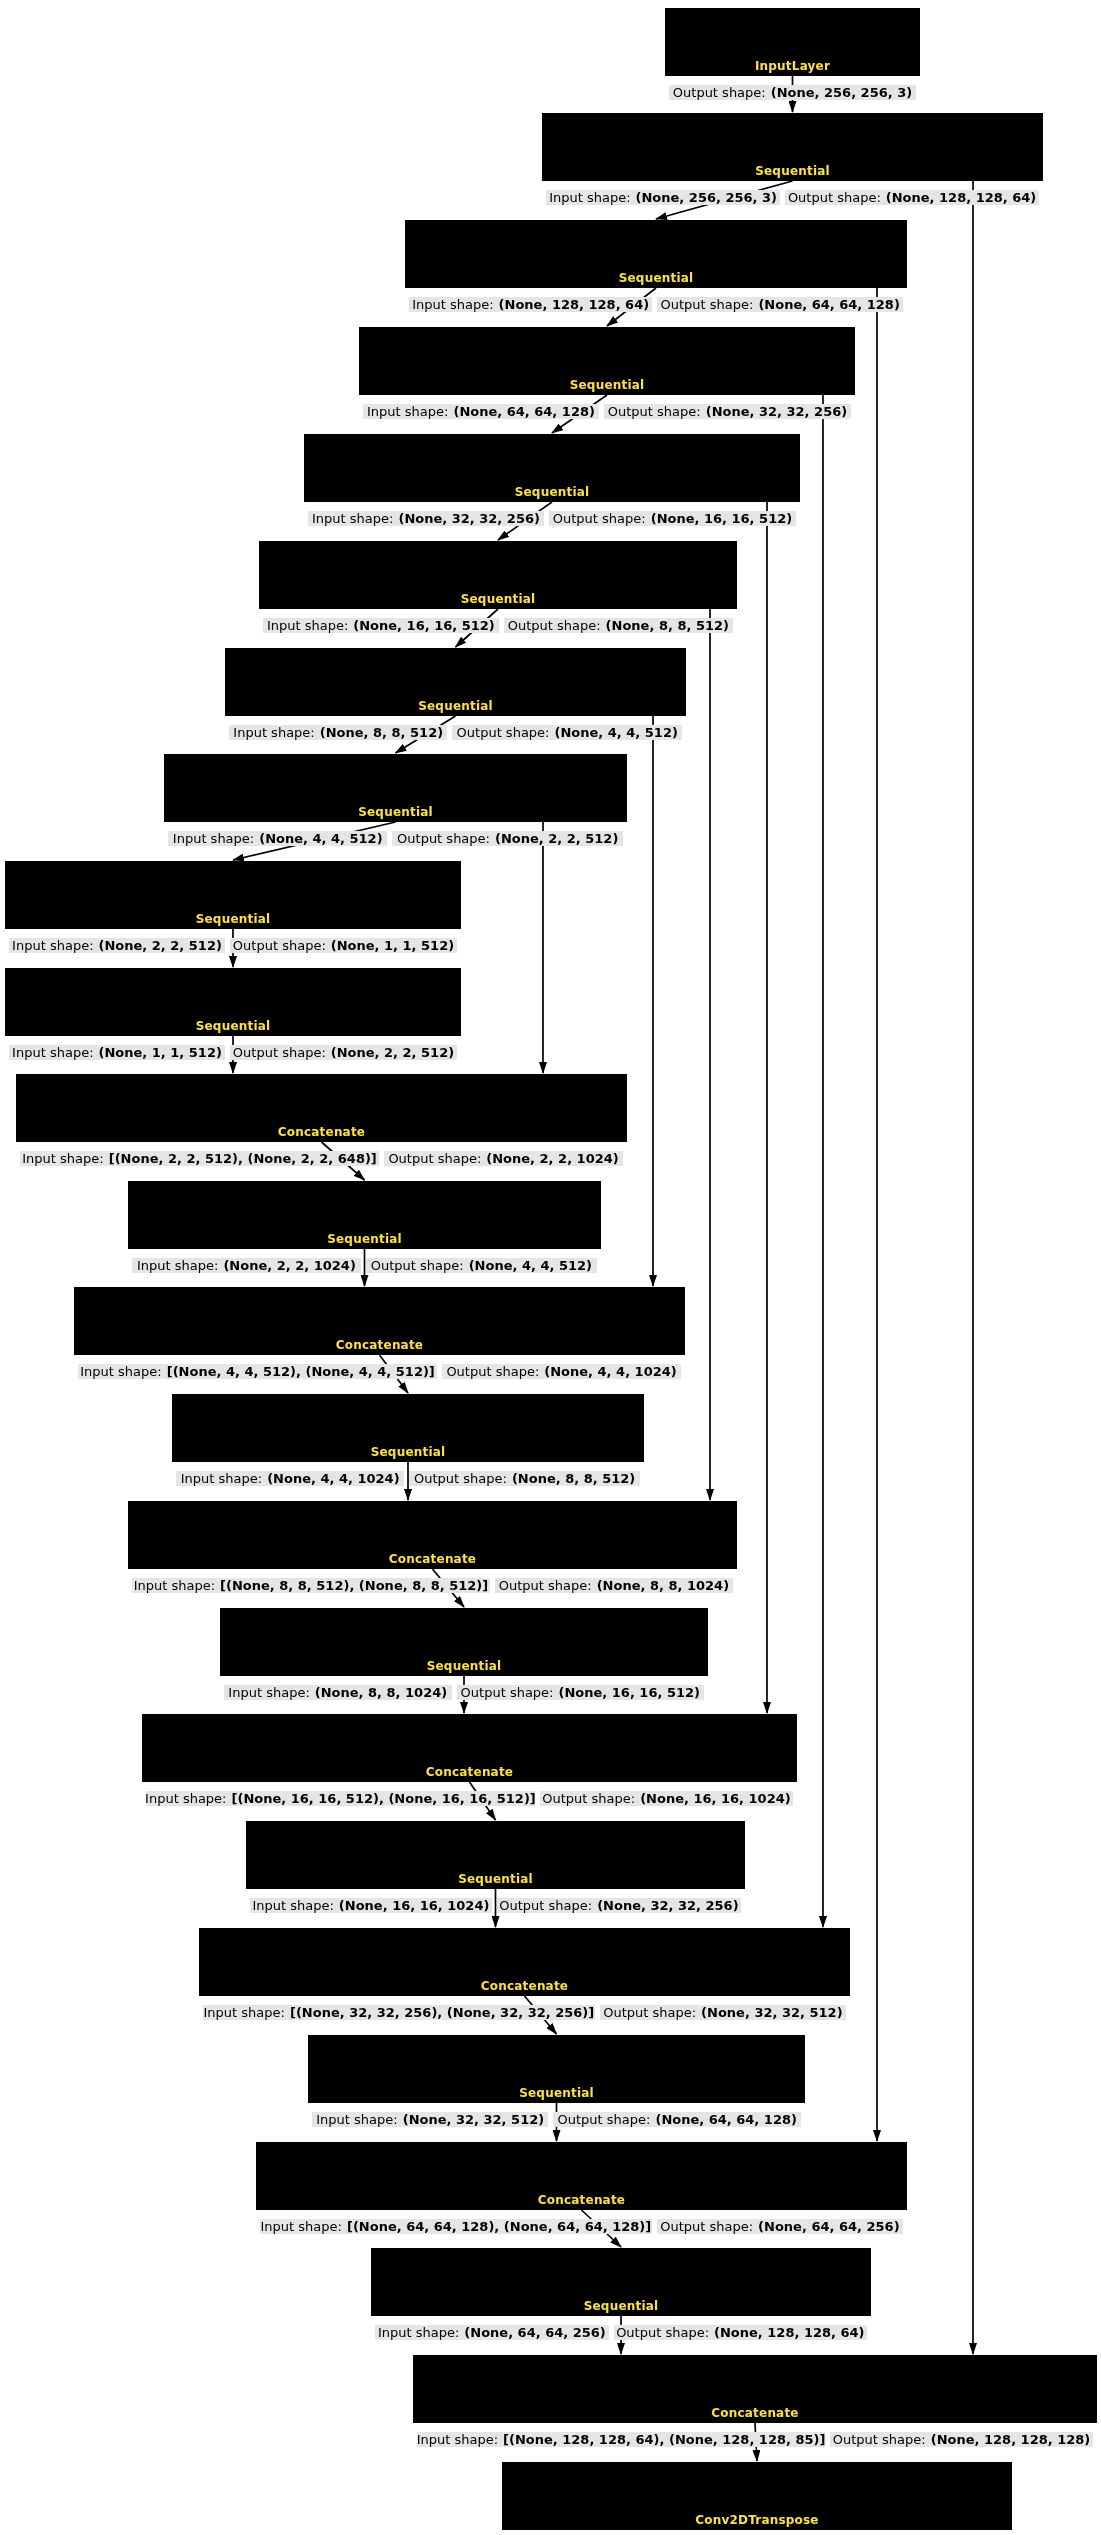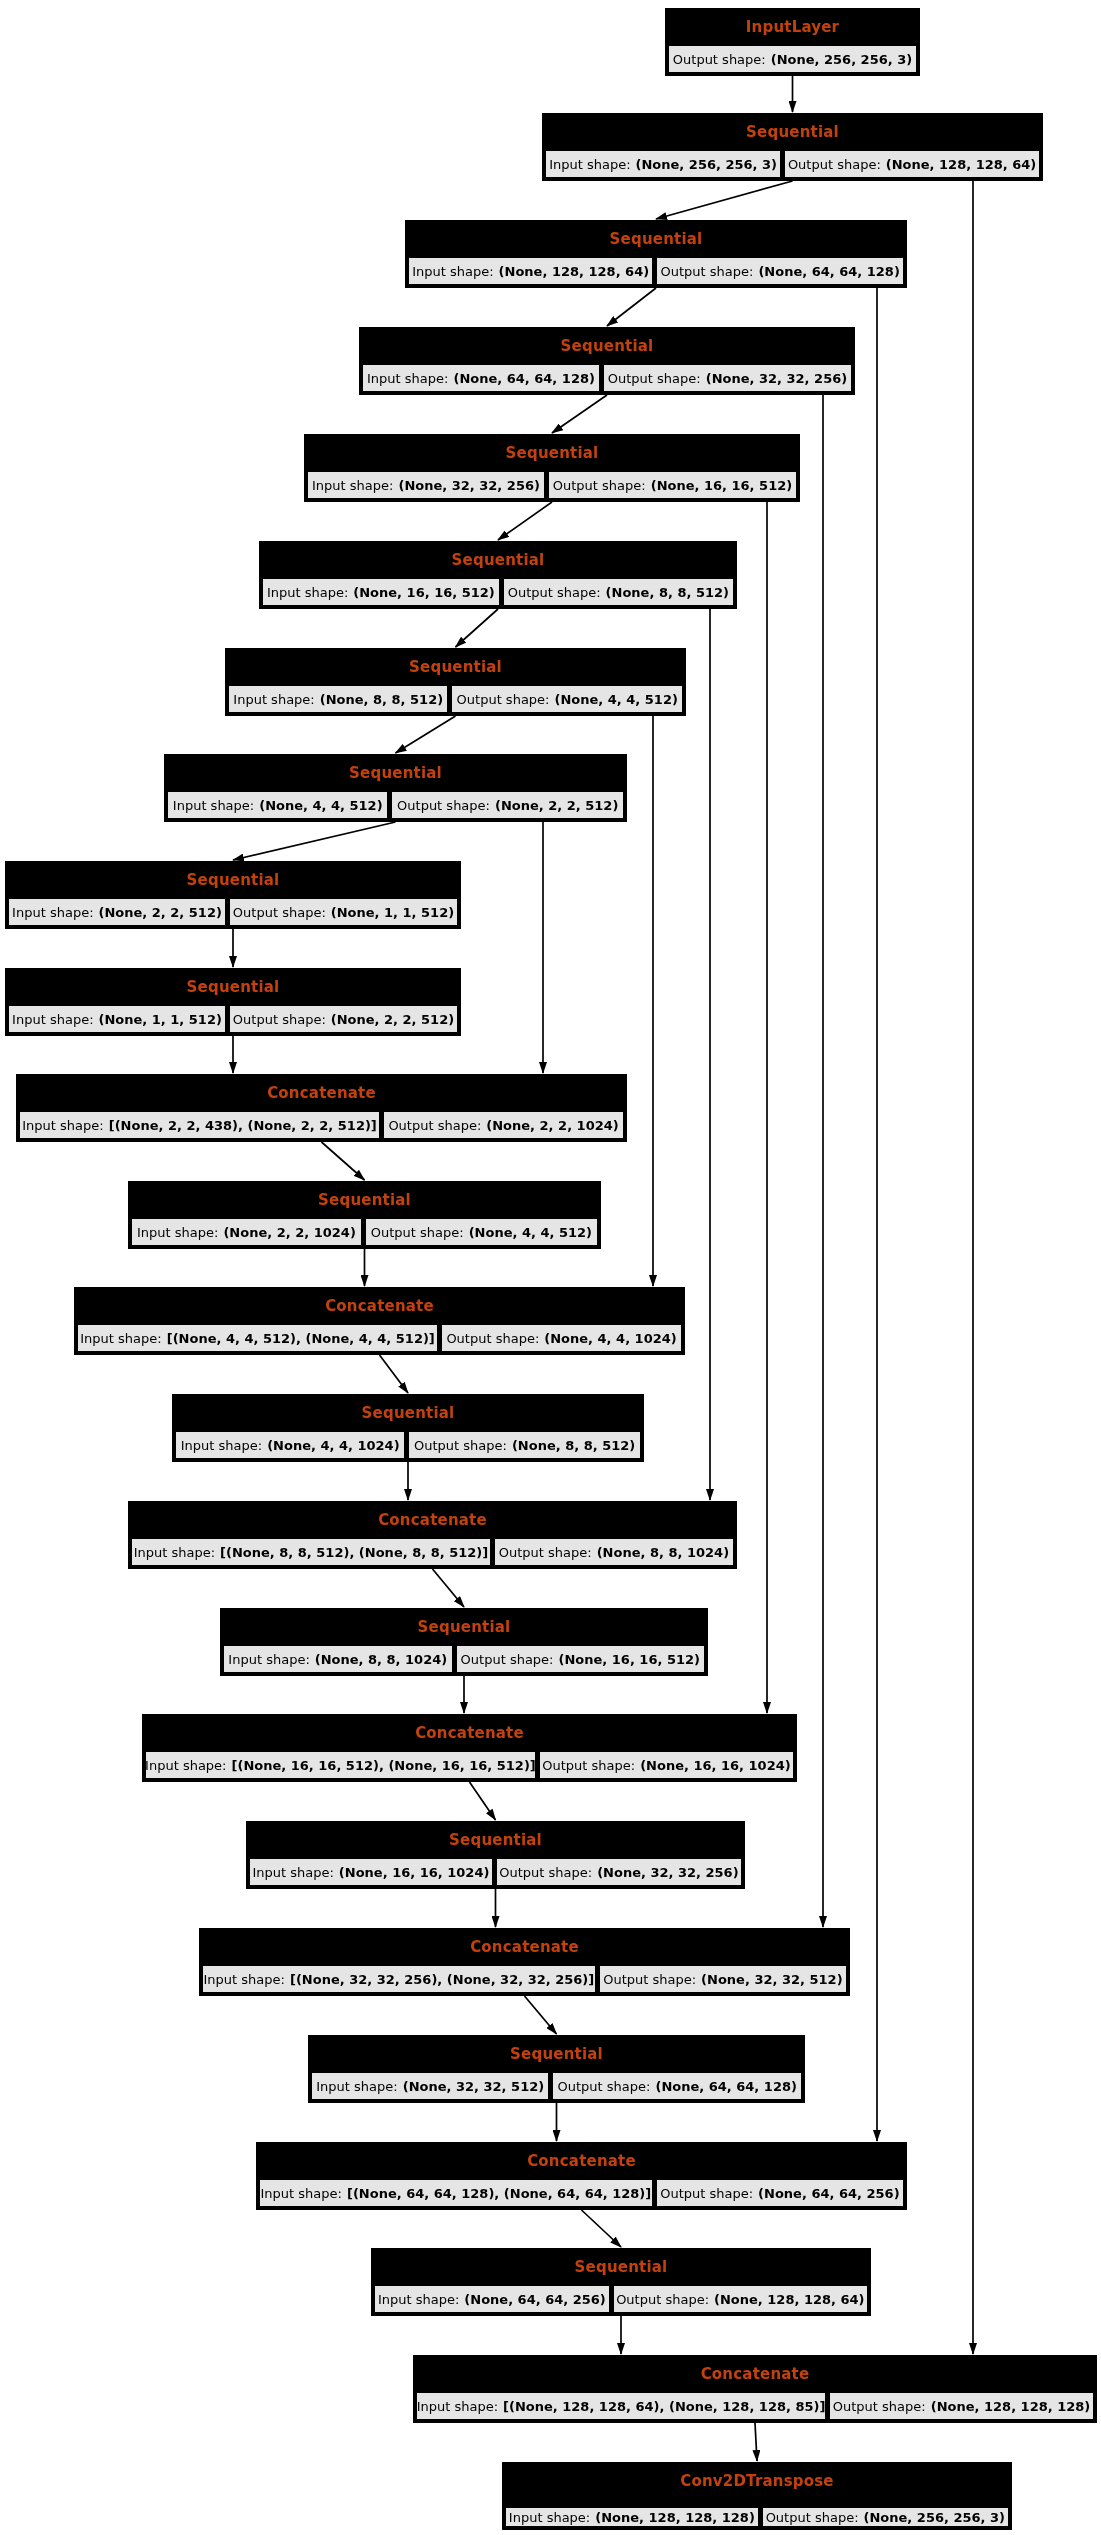--- a/index.html
+++ b/index.html
@@ -10,24 +10,25 @@
     position:absolute;
     height:68px;
     background:#000000;
     box-sizing:border-box;
     display:flex;
     flex-direction:column;
   }
   .node-title{
     flex:0 0 38px;
     display:flex;align-items:center;justify-content:center;
-    color:#c2410c;
+    color:#fde047;
     font-weight:bold;
-    font-size:15px;
+    font-size:12px;
     letter-spacing:0.2px;
+    margin-top:39px;
   }
   .cells{
     flex:1 1 auto;
     display:flex;
     gap:5px;
     padding:0 4px 4px 4px;
     box-sizing:border-box;
   }
   .cell{
     flex:1 1 auto;
@@ -206,21 +207,21 @@
           <span class="shape-label">Output shape:</span>
           <span class="shape-value">(None, 2, 2, 512)</span>
         </div>
       </div>
     </div>
     <div class="node" style="left: 16px; top: 1074px; width: 611px;">
       <div class="node-title">Concatenate</div>
       <div class="cells">
         <div class="cell">
           <span class="shape-label">Input shape:</span>
-          <span class="shape-value">[(None, 2, 2, 438), (None, 2, 2, 512)]</span>
+          <span class="shape-value">[(None, 2, 2, 512), (None, 2, 2, 648)]</span>
         </div>
         <div class="cell">
           <span class="shape-label">Output shape:</span>
           <span class="shape-value">(None, 2, 2, 1024)</span>
         </div>
       </div>
     </div>
     <div class="node" style="left: 128px; top: 1181px; width: 473px;">
       <div class="node-title">Sequential</div>
       <div class="cells">

